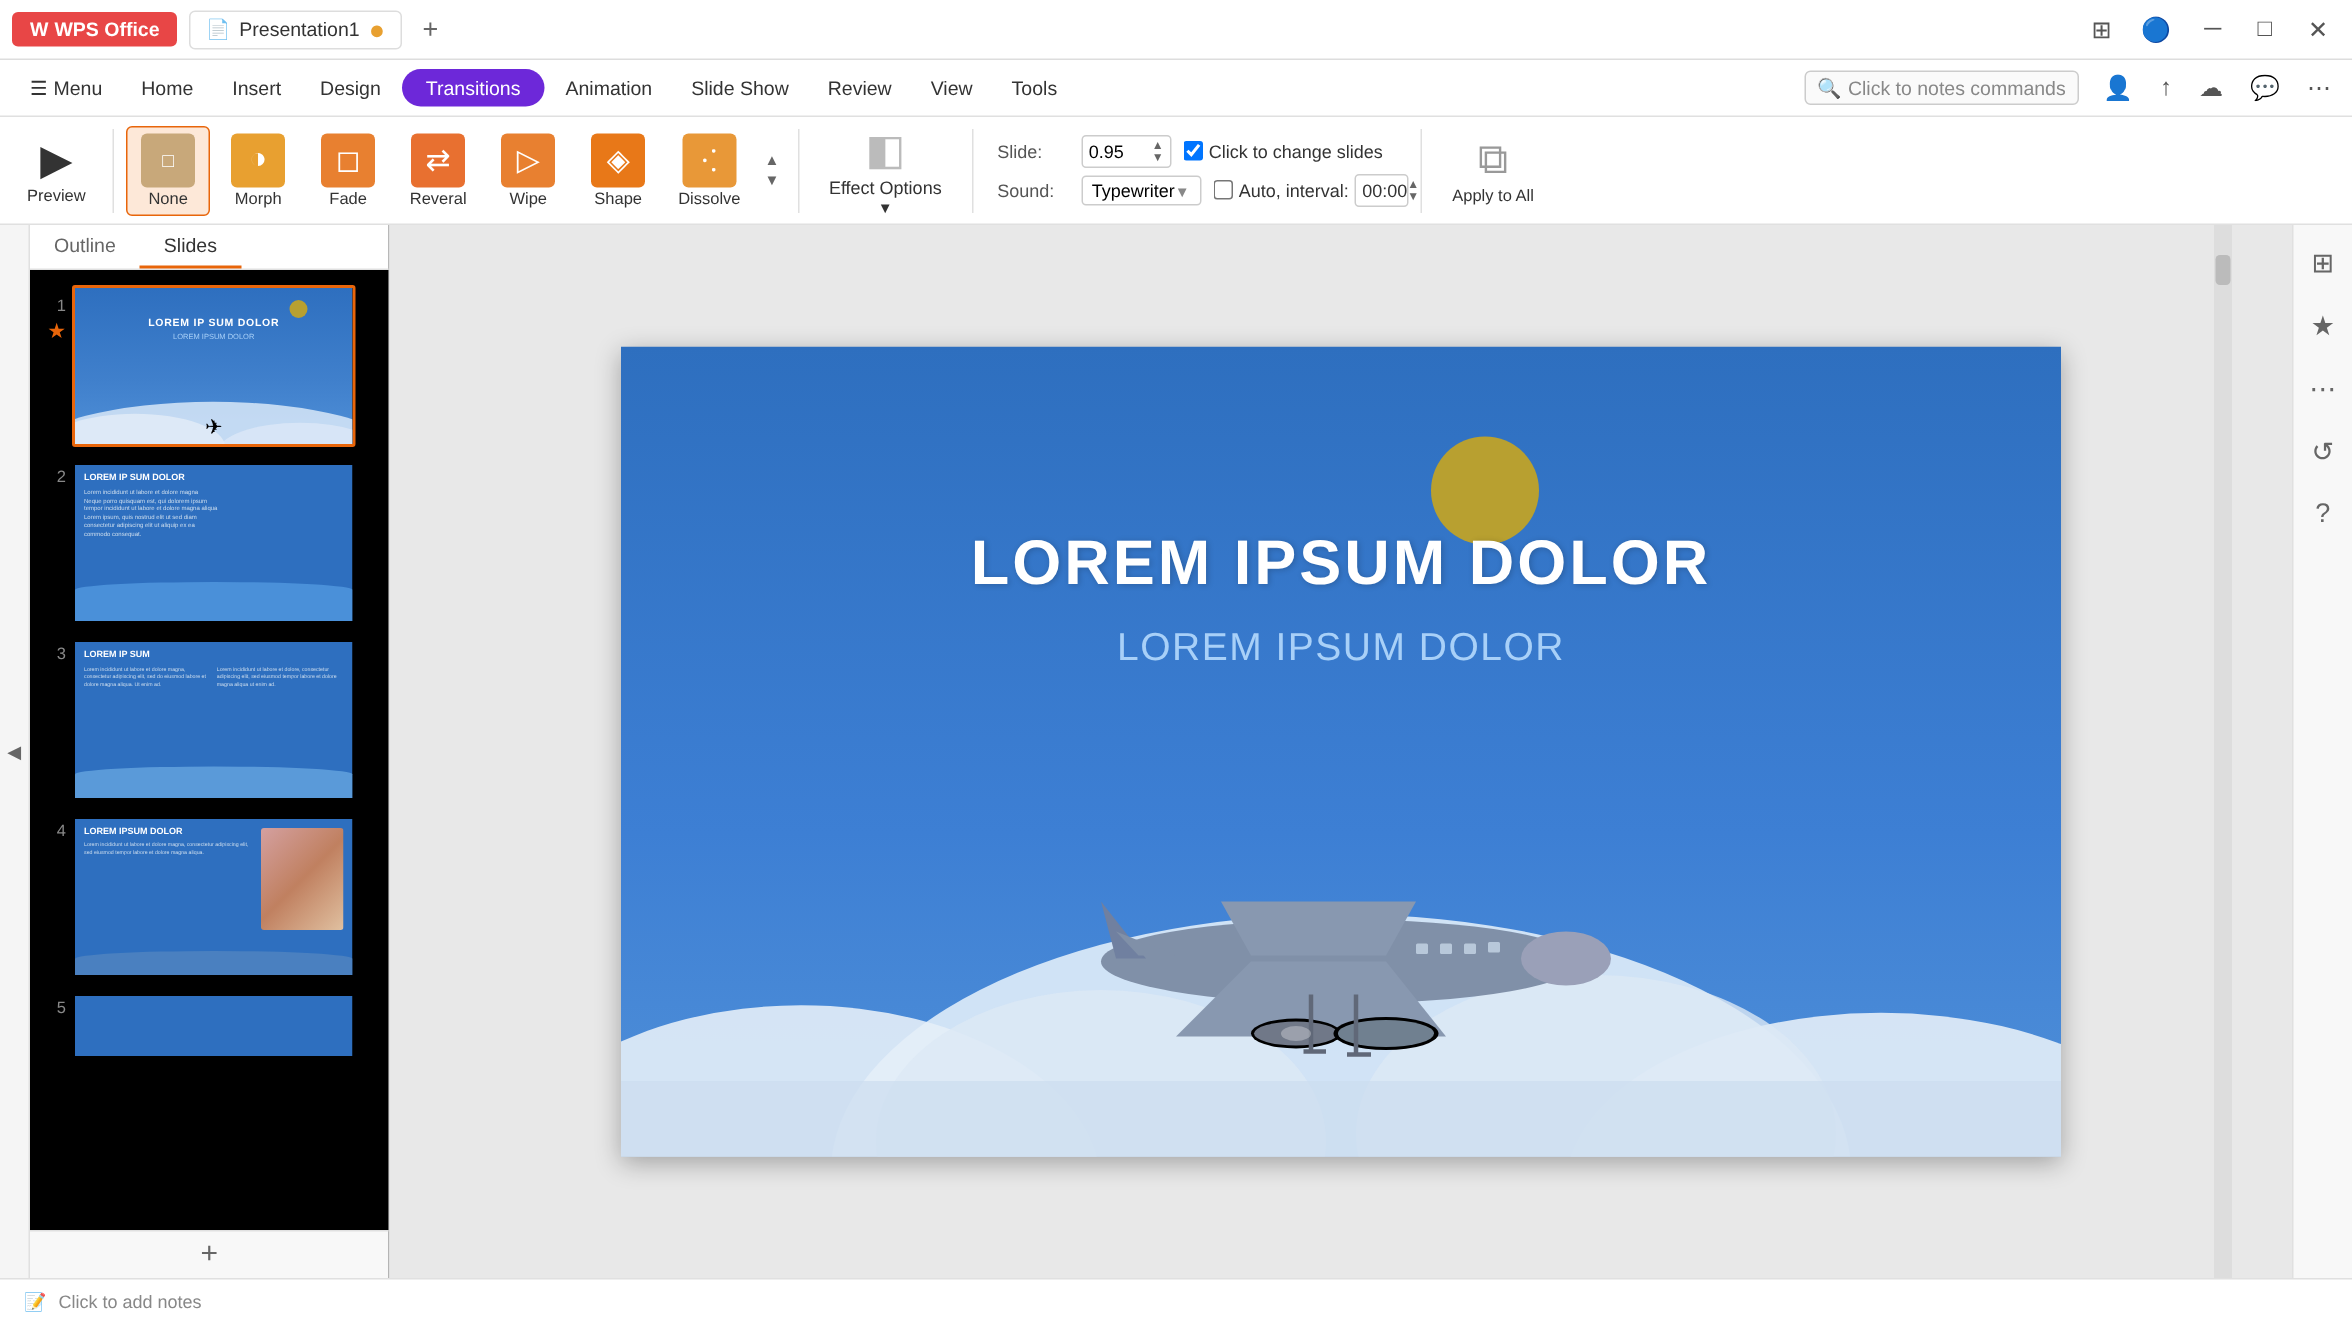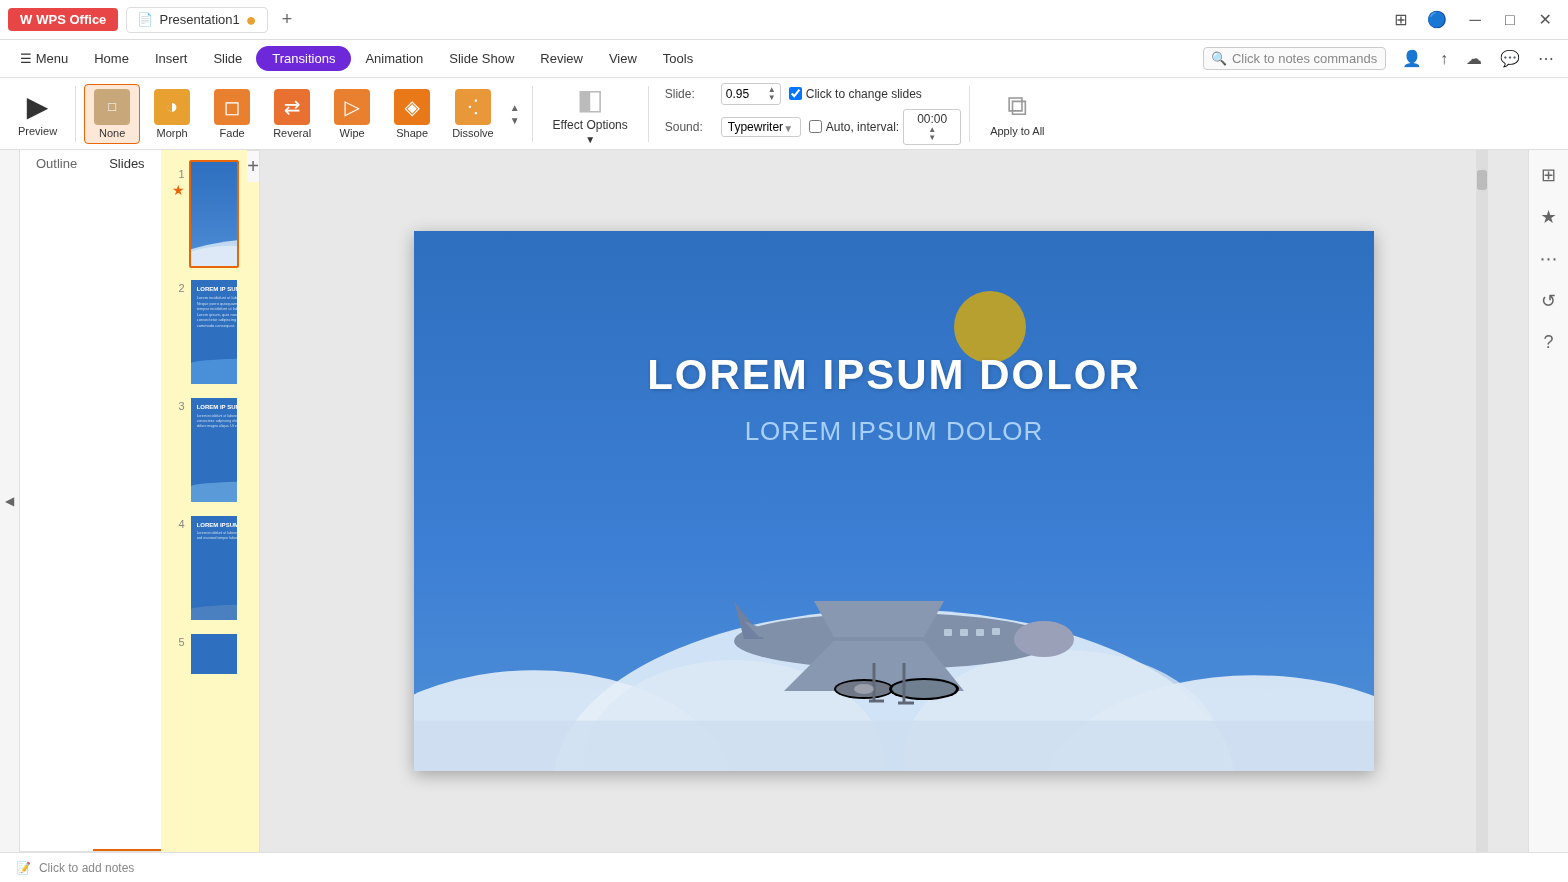--- a/index.html
+++ b/index.html
@@ -101,22 +101,22 @@
     }
 
     
     .sidebar-toggle {
       width: 20px; background: #f5f5f5; display: flex; align-items: center; justify-content: center;
       border-right: 1px solid #e0e0e0; cursor: pointer; font-size: 12px; color: #666;
     }
 
     
     .slide-panel {
-      width: 240px; background: #fef9c3; border-right: 1px solid #e0e0e0;
-      display: flex; flex-direction: row;
+      width: 240px; background: #000000; border-right: 1px solid #e0e0e0;
+      display: flex; flex-direction: column;
     }
     .slide-panel-tabs {
       display: flex; border-bottom: 1px solid #e0e0e0; background: #fff;
     }
     .slide-tab {
       padding: 6px 16px; font-size: 13px; cursor: pointer; color: #666;
       border-bottom: 2px solid transparent;
     }
     .slide-tab.active { color: #333; border-bottom: 2px solid #e8650a; }
     .slide-list {
@@ -246,21 +246,21 @@
   </div>
 </div>
 
 <div class="menubar">
   <div class="menu-item" style="display:flex;align-items:center;gap:4px;">
     <span>☰</span>
     <span>Menu</span>
   </div>
   <div class="menu-item">Home</div>
   <div class="menu-item">Insert</div>
-  <div class="menu-item">Slide</div>
+  <div class="menu-item">Design</div>
   <div class="menu-item active">Transitions</div>
   <div class="menu-item">Animation</div>
   <div class="menu-item">Slide Show</div>
   <div class="menu-item">Review</div>
   <div class="menu-item">View</div>
   <div class="menu-item">Tools</div>
   <div class="search-box">
     <span>🔍</span>
     <span>Click to notes commands</span>
   </div>
@@ -362,21 +362,21 @@
     </div>
     <div class="ribbon-row">
       <span class="ribbon-label">Sound:</span>
       <div class="select-box">
         <span>Typewriter</span>
         <span class="select-arrow">▼</span>
       </div>
       <label class="ribbon-checkbox">
         <input type="checkbox" style="">
         <span>Auto, interval:</span>
-        <div class="speed-input" style="width:58px;flex-direction:column;">
+        <div class="speed-input" style="width:36px;">
           <span>00:00</span>
           <div class="spinner">
             <span class="spin-btn">▲</span>
             <span class="spin-btn">▼</span>
           </div>
         </div>
       </label>
     </div>
   </div>
 

